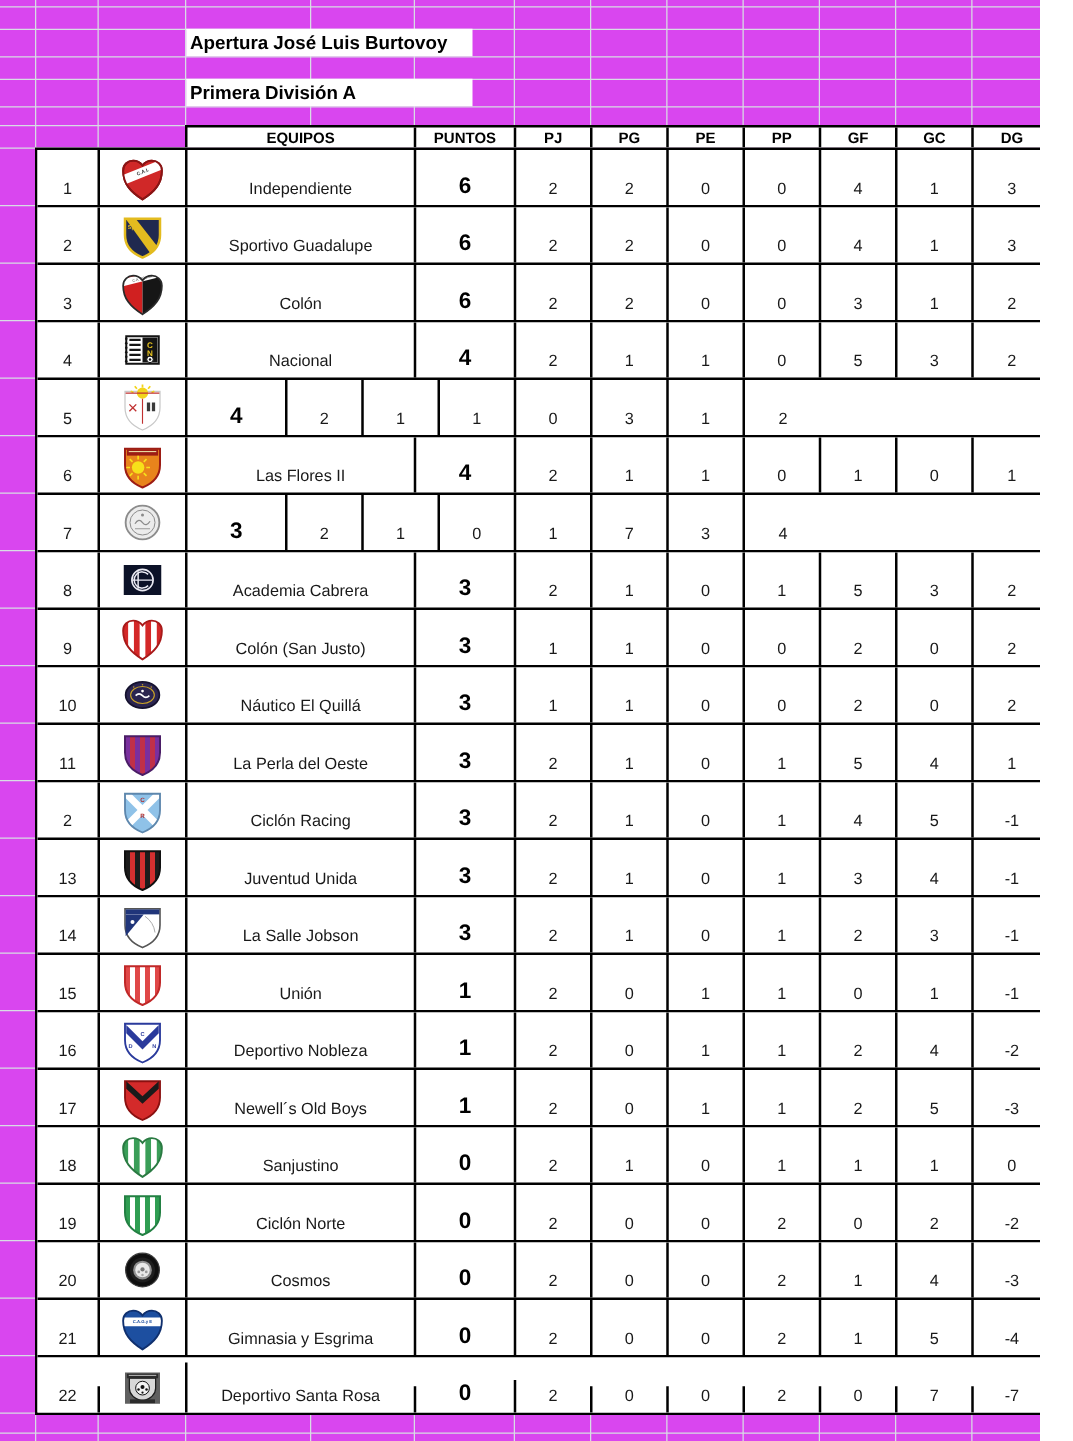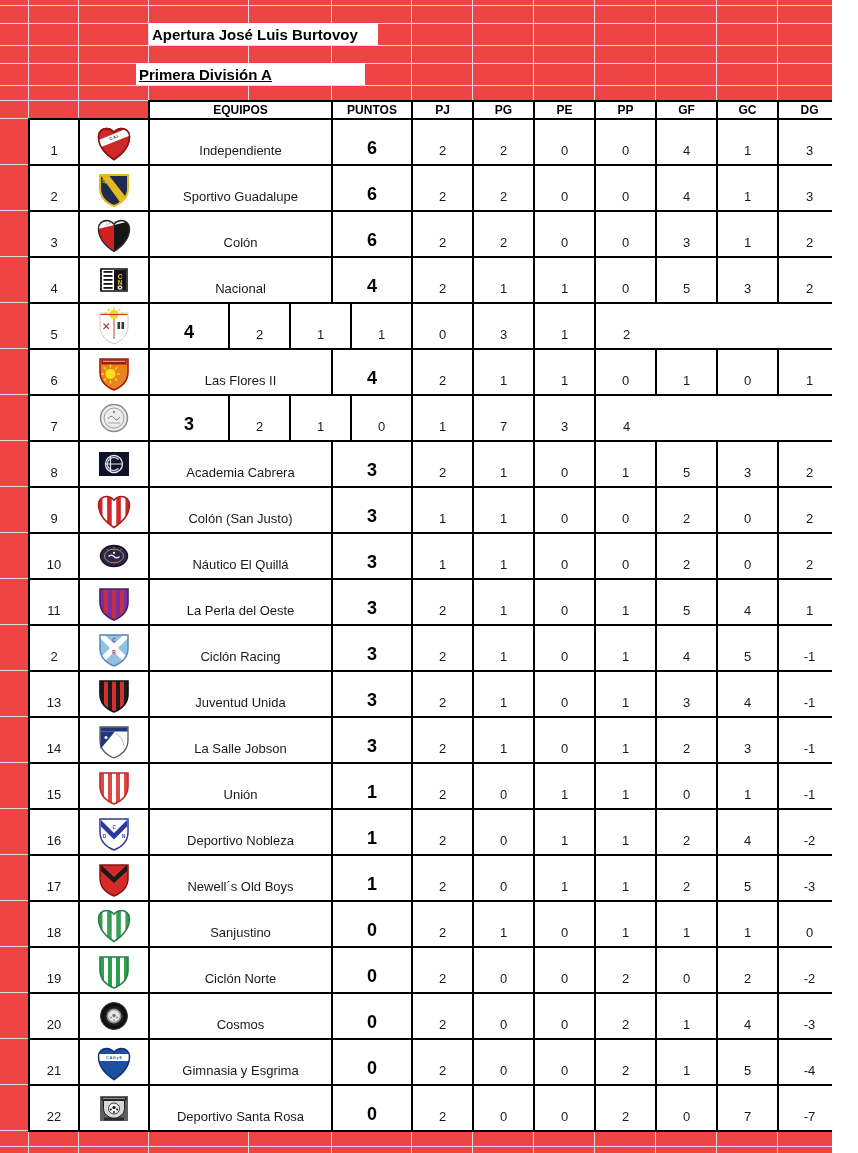--- a/index.html
+++ b/index.html
@@ -1,34 +1,34 @@
 <!DOCTYPE html>
 <html><head>
 <meta charset="utf-8">
 <style>
   html,body{margin:0;padding:0;background:#fff;}
-  #sheet{position:relative;width:832px;height:1153px;background:#ef4444;
+  #sheet{position:relative;width:832px;height:1153px;background:#d946ef;
          font-family:"Liberation Sans",sans-serif;overflow:hidden;}
   .gl{position:absolute;background:#d8dde4;z-index:1;}
   .title{position:absolute;z-index:4;font-weight:bold;font-size:15px;color:#000;
          background:#fff;display:flex;align-items:center;padding-left:3px;white-space:nowrap;}
   #t1{left:149px;top:23px;width:226px;height:22px;}
-  #t2{left:136px;top:63px;width:226px;height:22px;text-decoration:underline;}
+  #t2{left:149px;top:63px;width:226px;height:22px;}
 
   .hdr{position:absolute;left:148px;top:100px;z-index:3;display:flex;background:#fff;
        border:2px solid #000;border-bottom:none;box-sizing:border-box;width:694px;height:18px;}
   .hc{box-sizing:border-box;border-right:2px solid #000;display:flex;align-items:center;
       justify-content:center;font-weight:bold;font-size:12px;color:#000;}
   .hc:last-child{border-right:none;}
   .hw-equipos{width:183px}.hw-pts{width:80px}.hw-stat{width:61px}
 
   .tbody{position:absolute;left:28px;top:118px;z-index:3;background:#fff;
          border:2px solid #000;width:810px;}
   .trow{display:flex;height:46px;border-bottom:2px solid #000;box-sizing:border-box;background:#fff;}
-  .trow:last-child{border-bottom:none;height:44px;}
+  .trow:last-child{border-bottom:none;height:44px;align-items:flex-end;}
   .tc{box-sizing:border-box;border-right:2px solid #000;display:flex;align-items:flex-end;
       justify-content:center;padding-bottom:6px;font-size:13px;color:#191919;}
   .tc:last-child{border-right:none;}
   .c-rank{width:50px}
   .c-badge{width:70px;align-items:center;padding-bottom:0;}
   .c-team{width:183px}
   .c-pts{width:80px;font-size:18px;font-weight:bold;padding-bottom:5px;color:#000;}
   .c-stat{width:61px}
   .crest{width:40px;height:40px;display:block;}
   svg text{font-family:"Liberation Sans",sans-serif;}

